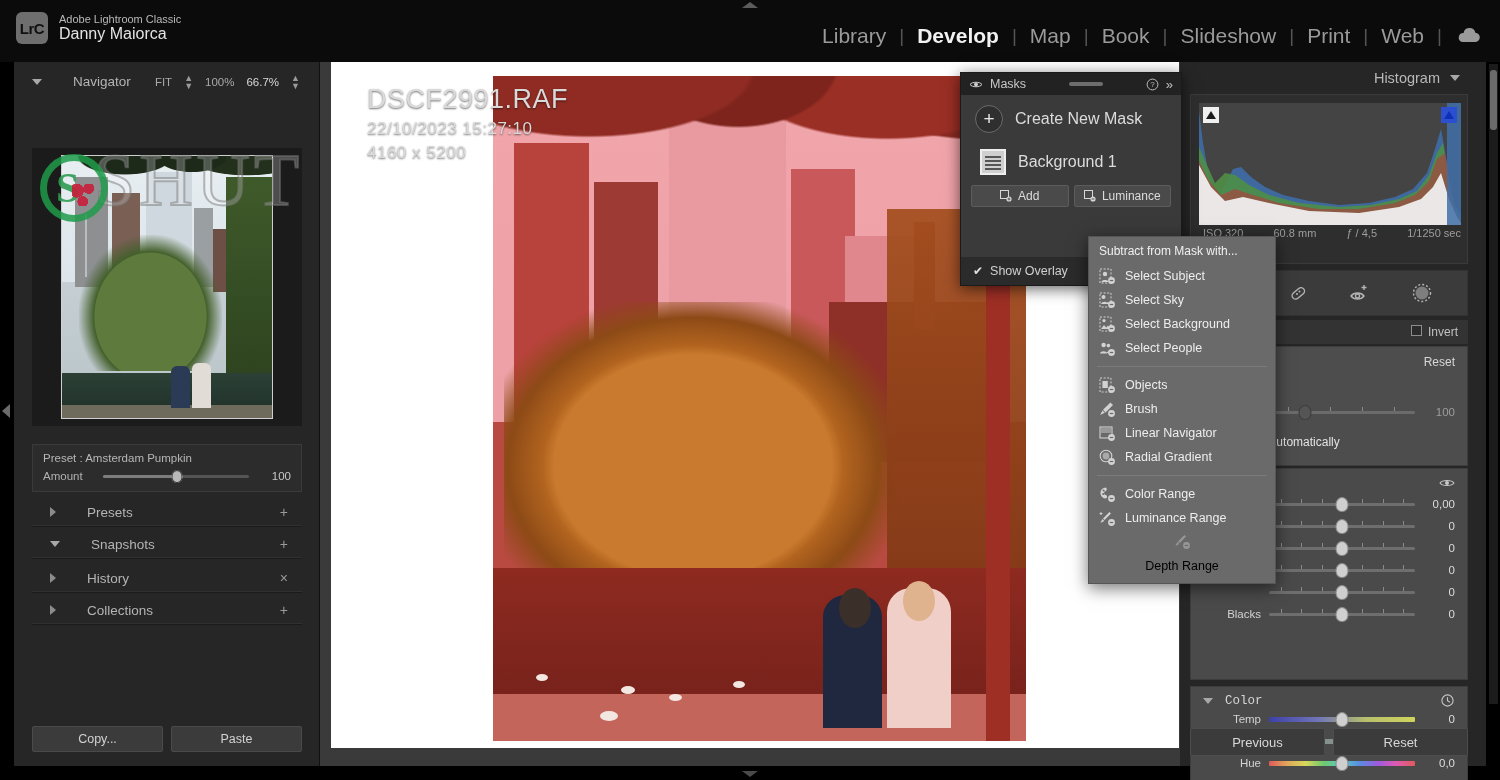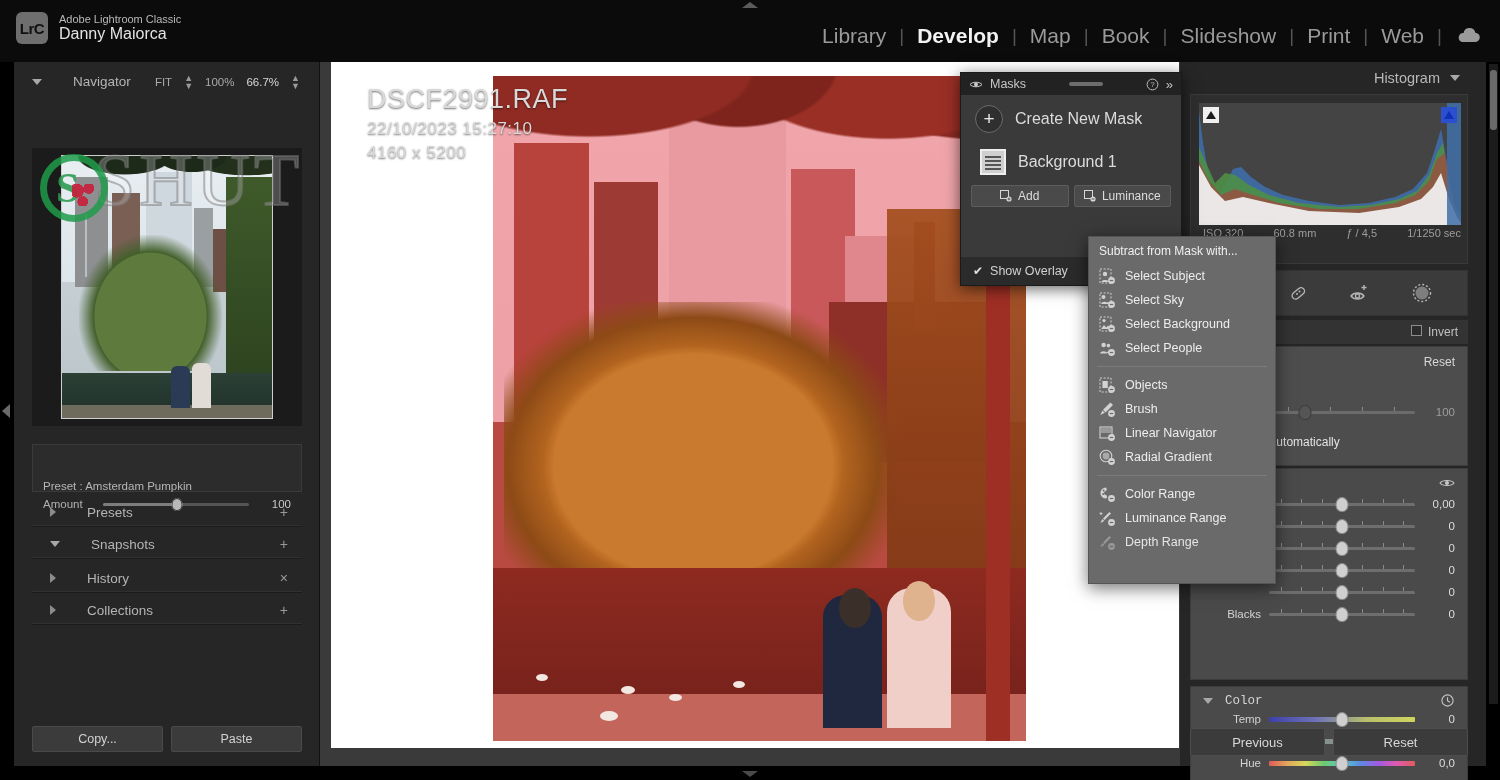--- a/index.html
+++ b/index.html
@@ -112,21 +112,21 @@
                 radial-gradient(circle at 70% 20%, #c7203a 0 22%, transparent 23%),
                 radial-gradient(circle at 45% 80%, #c7203a 0 24%, transparent 25%); opacity:.9; }
   #wm-text { position:absolute; left:72px; top:6px; font-size:74px; letter-spacing:4px;
     font-family:"Liberation Serif", serif; color:rgba(255,255,255,0.22);
     -webkit-text-stroke: 2px rgba(120,120,120,.5); }
 
   #preset-strip {
     position:absolute; left:18px; top:382px; width:270px; height:48px;
     background:#2c2c2c; border:1px solid #3a3a3a; padding:7px 10px 0 10px;
   }
-  #preset-label { font-size:11.5px; color:#b6b6b6; margin-bottom:6px;margin-top:28px; }
+  #preset-label { font-size:11.5px; color:#b6b6b6; margin-bottom:6px; }
   .srow { display:flex; align-items:center; gap:8px; }
   .srow .slabel { font-size:11.5px; color:#b0b0b0; width:52px; }
   .track { position:relative; flex:1; height:3px; background:#555; border-radius:2px; }
   .track .fill { position:absolute; left:0; top:0; height:3px; background:#7d7d7d; border-radius:2px; }
   .knob { position:absolute; top:-5px; width:11px; height:13px; background:#b9b9b9;
     border-radius:50% 50% 45% 45%; transform:translateX(-50%); box-shadow:0 0 0 1px #3a3a3a inset; }
   .sval { font-size:11.5px; color:#c9c9c9; width:34px; text-align:right; }
 
   .lrow { position:absolute; left:18px; width:270px; height:20px; }
   .lrow .plus { color:#9a9a9a; font-size:14px; }
@@ -272,21 +272,21 @@
     background:#2b2b2b; display:flex; align-items:center; gap:7px; padding:0 12px;
     color:#d0d0d0; font-size:12.5px; cursor:pointer; }
 
   
   #ctx-menu { position:absolute; left:1088px; top:236px; width:188px; height:348px;
     background:#6a6a6a; border:1px solid #555; box-shadow:0 4px 16px rgba(0,0,0,.55);
     padding:4px 0; }
   #ctx-title { font-size:12px; color:#f0f0f0; padding:3px 10px 6px 10px; }
   .ctx-item { display:flex; align-items:center; gap:9px; padding:3px 10px; height:24px;
     color:#ededed; font-size:12.5px; cursor:pointer; }
-  .ctx-item.disabled { color:#e5e5e5; cursor:default; }
+  .ctx-item.disabled { color:#000000; cursor:default;flex-direction:column; }
   .ctx-sep { height:1px; background:#7b7b7b; margin:6px 8px; }
   .ctx-ico { width:17px; height:17px; flex:0 0 17px; opacity:.95; }
 
   svg { display:block; }
 </style>
 </head>
 <body>
 
 <div id="app">
 

